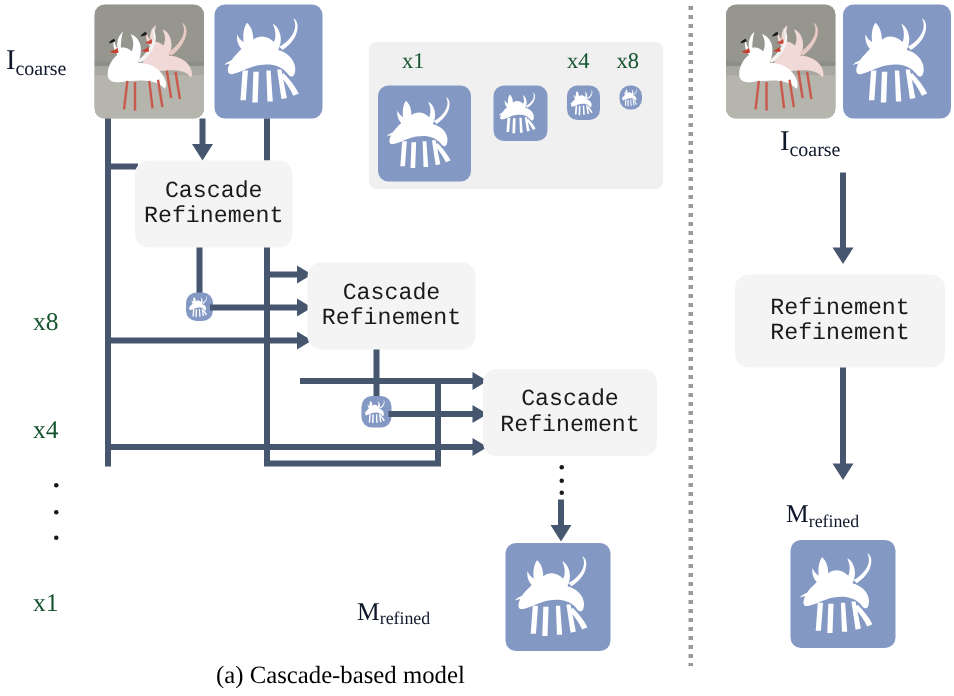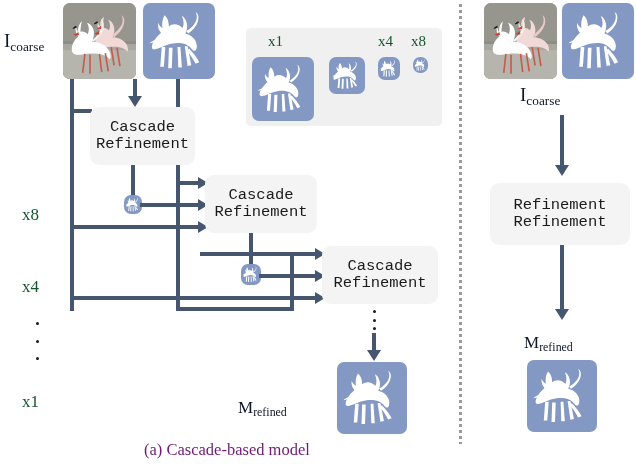--- a/index.html
+++ b/index.html
@@ -40,21 +40,21 @@
   .photo{background:
       linear-gradient(to bottom,#9a9a98 0%,#8e8f8d 52%,#a9aaa6 53%,#bdbeb9 100%);
       position:absolute;border-radius:7px;overflow:hidden;}
   .photo svg{display:block;width:100%;height:100%;}
 
   
   .lbl{position:absolute;white-space:nowrap;color:#0f172a;}
   .lbl .sub{font-size:0.70em;vertical-align:-0.28em;letter-spacing:0px;}
   .scale-lbl{position:absolute;font-size:17px;color:#14532d;}
   .panel-title{position:absolute;font-size:17px;color:#111;}
-  .caption{position:absolute;font-size:16.5px;color:#701a75;}
+  .caption{position:absolute;font-size:16.5px;color:#000000;}
 
   
   .vdots{position:absolute;display:flex;flex-direction:column;
      align-items:center;justify-content:space-between;}
   .vdots i{display:block;width:3px;height:3px;background:#1a1a1a;border-radius:50%;}
 
   
   #interm-panel{position:absolute;background:#f0f0f0;border-radius:5px;}
 
   

